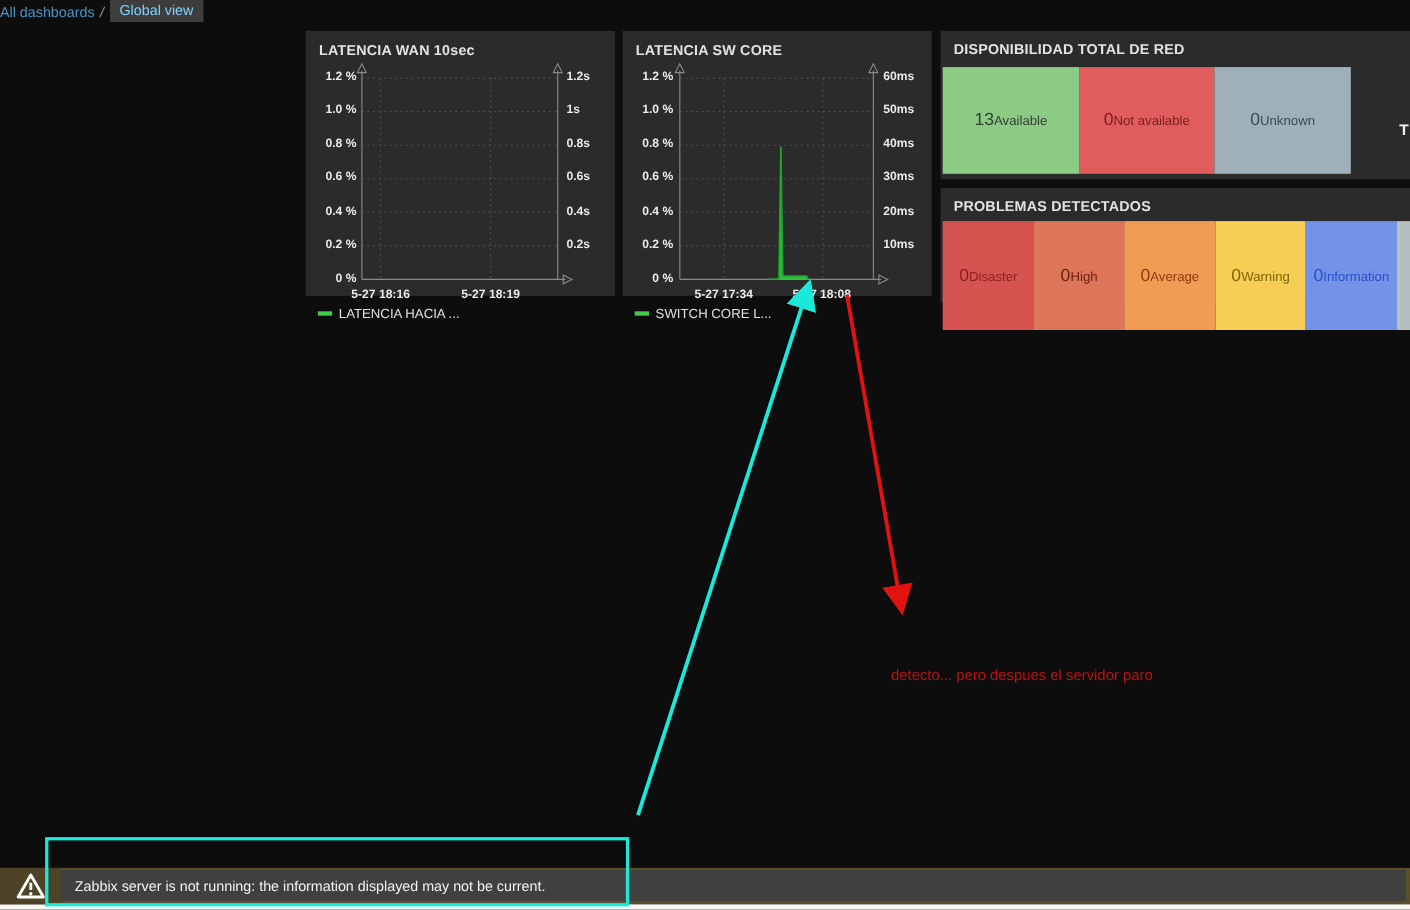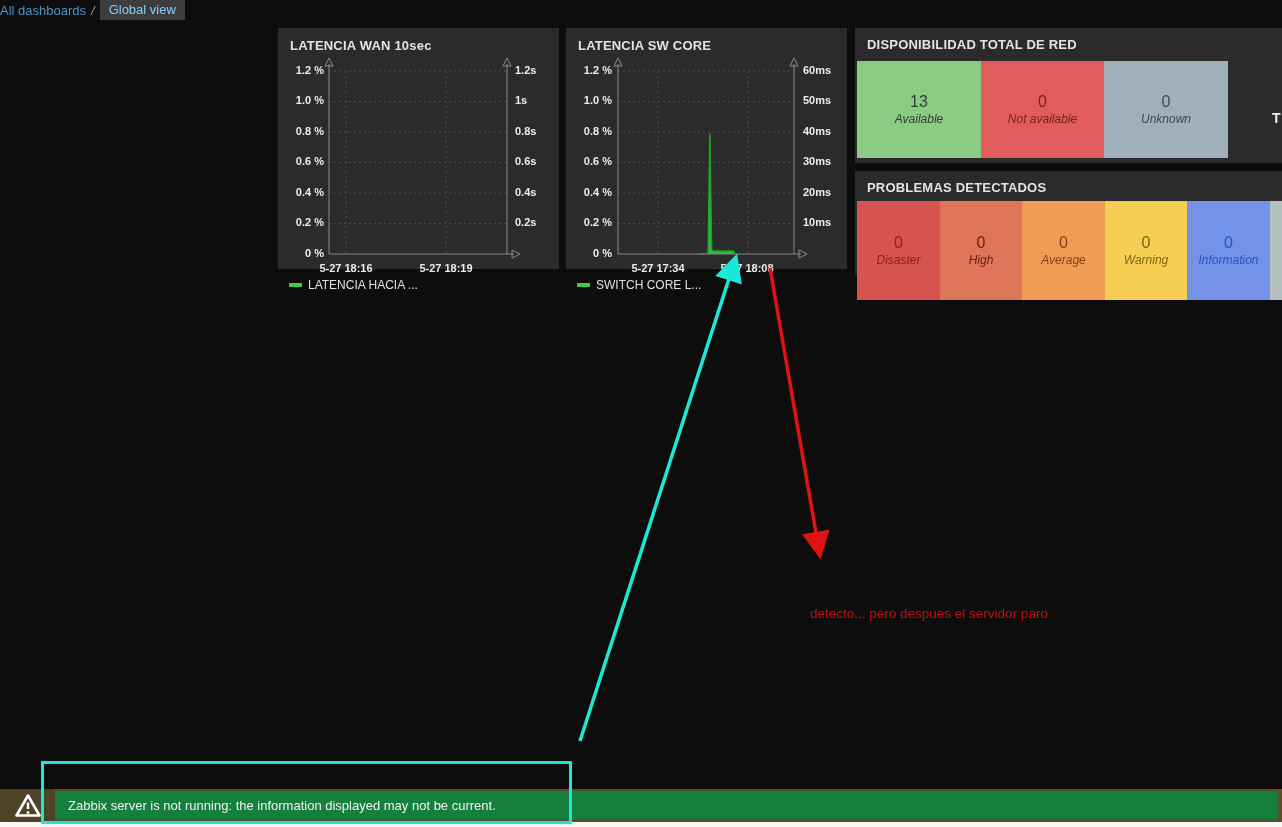--- a/index.html
+++ b/index.html
@@ -17,41 +17,41 @@
   .panel-title{position:absolute;top:10px;left:12px;color:#e3e3e3;font-size:13px;font-weight:bold;letter-spacing:.2px;white-space:nowrap;}
   
   .graph-svg{position:absolute;left:0;top:0;}
   .ylab{position:absolute;left:2px;width:44px;text-align:right;color:#ececec;font-size:11px;font-weight:bold;}
   .yrlab{position:absolute;left:237px;color:#ececec;font-size:11px;font-weight:bold;}
   .xlab{position:absolute;transform:translateX(-50%);color:#ececec;font-size:11px;font-weight:bold;white-space:nowrap;}
   .legend{position:absolute;left:11px;top:250px;display:flex;align-items:center;color:#e0e0e0;font-size:12px;}
   .legend .swatch{width:13px;height:4px;background:#3ecb4e;margin-right:6px;}
   
   .cells{position:absolute;display:flex;}
-  .cell{display:flex;flex-direction:column;align-items:center;justify-content:center;cursor:pointer;}
+  .cell{display:flex;flex-direction:row;align-items:center;justify-content:center;cursor:pointer;}
   .cell .num{font-size:16px;line-height:19px;}
-  .cell .lbl{font-size:12px;line-height:16px;font-style:italic;}
+  .cell .lbl{font-size:12px;line-height:16px;}
   .c-available{background:#8ccb84;color:#333d33;}
   .c-notavail{background:#e15d5d;color:#76211f;}
   .c-unknown{background:#9fb0bb;color:#3c4a52;}
   .c-disaster{background:#d6544f;color:#8a1e1e;}
   .c-high{background:#dd7558;color:#6d2012;}
   .c-average{background:#f09c55;color:#8a3c0e;}
   .c-warning{background:#f6ce54;color:#7c660a;}
   .c-info{background:#7493e8;color:#2a50c8;}
   .c-partial{background:#b4bfc0;}
   .overflow-t{position:absolute;color:#f0f0f0;font-size:14px;font-weight:bold;}
   
   .anno-rect{position:absolute;left:41px;top:761px;width:525px;height:57px;border:3px solid #1ce8da;z-index:30;pointer-events:none;}
   .anno-text{position:absolute;left:810px;top:606px;color:#c21010;font-size:13.5px;font-weight:normal;z-index:30;}
   #anno-arrows{position:absolute;left:0;top:0;z-index:25;pointer-events:none;}
   
   .msgbar{position:absolute;left:0;top:789px;width:1282px;height:33px;background:#5a4f2d;z-index:20;}
   .msgbar .iconbox{position:absolute;left:0;top:0;width:55px;height:33px;background:#4e4327;display:flex;align-items:center;justify-content:center;}
-  .msgbar .msgbox{position:absolute;left:55px;top:2px;right:4px;bottom:3px;background:#15803d;display:flex;align-items:center;color:#f2f2f2;font-size:13px;padding-left:13px;}
+  .msgbar .msgbox{position:absolute;left:55px;top:2px;right:4px;bottom:3px;background:#404040;display:flex;align-items:center;color:#f2f2f2;font-size:13px;padding-left:13px;}
   .white-strip{position:absolute;left:0;top:822px;width:1282px;height:5px;background:#f7f7f4;}
 </style>
 </head>
 <body>
 
 <div class="breadcrumb">
   <a class="crumb-link">All dashboards</a>
   <span class="crumb-sep">/</span>
   <span class="crumb-current">Global view</span>
 </div>

